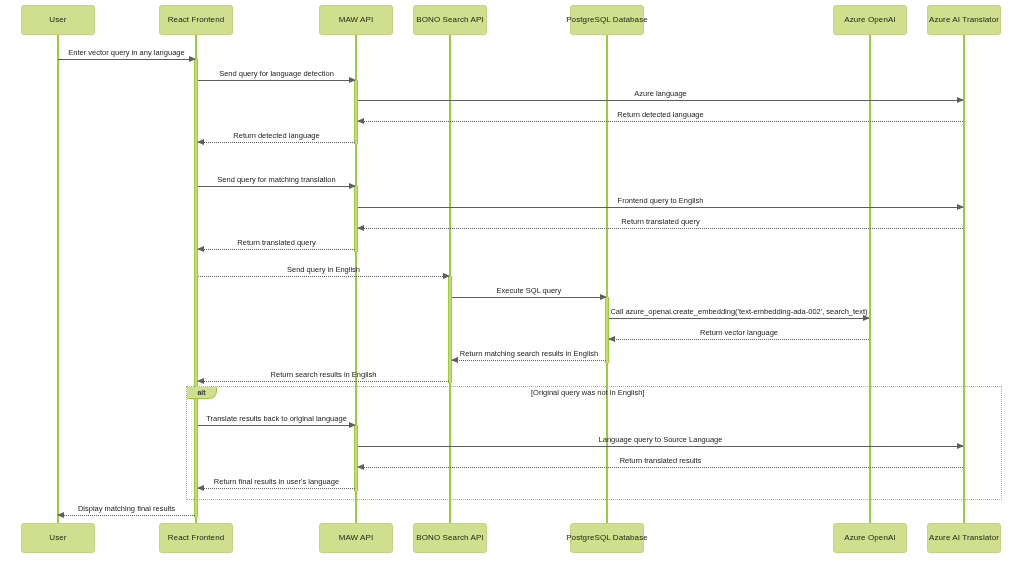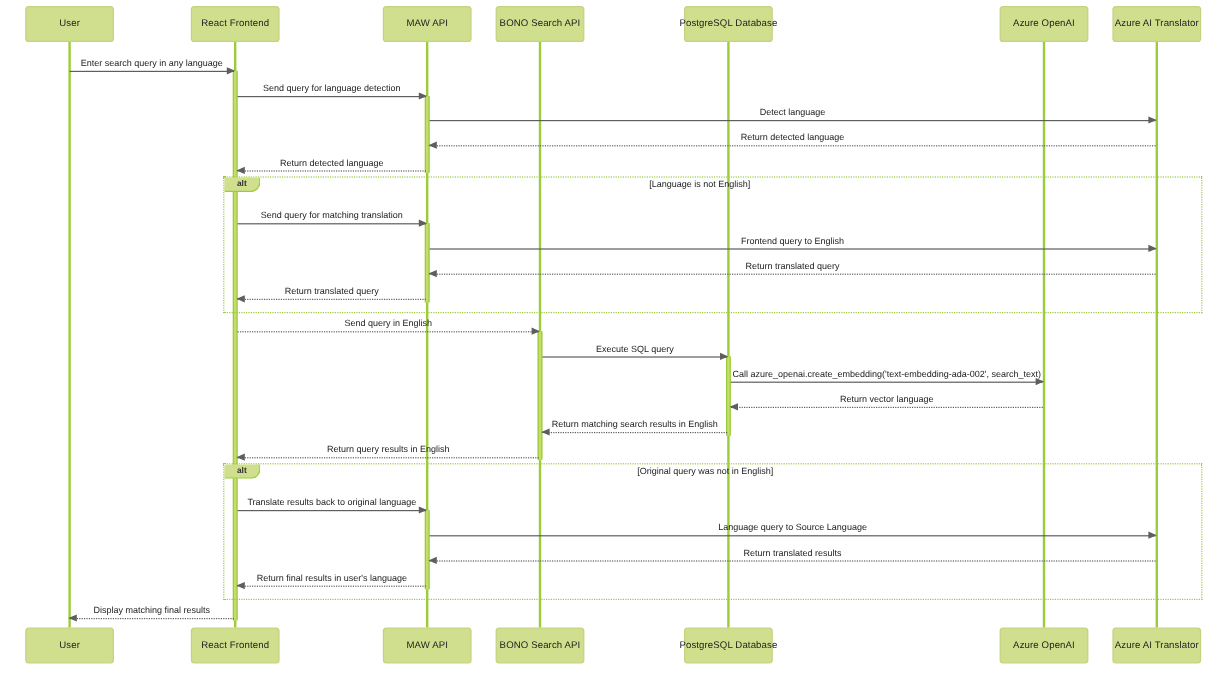--- a/index.html
+++ b/index.html
@@ -159,50 +159,44 @@
   <div class="participant" style="left:570px;top:523px;">
     <span class="plabel">PostgreSQL Database</span>
   </div>
   <div class="participant" style="left:833px;top:523px;">
     <span class="plabel">Azure OpenAI</span>
   </div>
   <div class="participant" style="left:927px;top:523px;">
     <span class="plabel">Azure AI Translator</span>
   </div>
 
-  <div class="frag" style="left:186px;top:147px;width:816px;height:114px;">
-    <div class="tab">
-      <span>alt</span>
-    </div>
-    <div class="cond" style="left:354px;">[Language is not English]</div>
-  </div>
 
   <div class="frag" style="left:186px;top:386px;width:816px;height:114px;">
     <div class="tab">
       <span>alt</span>
     </div>
     <div class="cond" style="left:344px;">[Original query was not in English]</div>
   </div>
 
   <div class="msg" style="left:58px;top:59px;width:137px;">
     <div class="line"></div>
     <div class="head right"></div>
-    <div class="mlabel">Enter search query in any language</div>
+    <div class="mlabel">Enter vector query in any language</div>
   </div>
 
   <div class="msg" style="left:198px;top:80px;width:157px;">
     <div class="line"></div>
     <div class="head right"></div>
     <div class="mlabel">Send query for language detection</div>
   </div>
 
   <div class="msg" style="left:358px;top:100px;width:605px;">
     <div class="line"></div>
     <div class="head right"></div>
-    <div class="mlabel">Detect language</div>
+    <div class="mlabel">Azure language</div>
   </div>
 
   <div class="msg dashed" style="left:358px;top:121px;width:605px;">
     <div class="line"></div>
     <div class="head left"></div>
     <div class="mlabel">Return detected language</div>
   </div>
 
   <div class="msg dashed" style="left:198px;top:142px;width:157px;">
     <div class="line"></div>
@@ -260,21 +254,21 @@
 
   <div class="msg dashed" style="left:452px;top:360px;width:154px;">
     <div class="line"></div>
     <div class="head left"></div>
     <div class="mlabel">Return matching search results in English</div>
   </div>
 
   <div class="msg dashed" style="left:198px;top:381px;width:251px;">
     <div class="line"></div>
     <div class="head left"></div>
-    <div class="mlabel">Return query results in English</div>
+    <div class="mlabel">Return search results in English</div>
   </div>
 
   <div class="msg" style="left:198px;top:425px;width:157px;">
     <div class="line"></div>
     <div class="head right"></div>
     <div class="mlabel">Translate results back to original language</div>
   </div>
 
   <div class="msg" style="left:358px;top:446px;width:605px;">
     <div class="line"></div>

